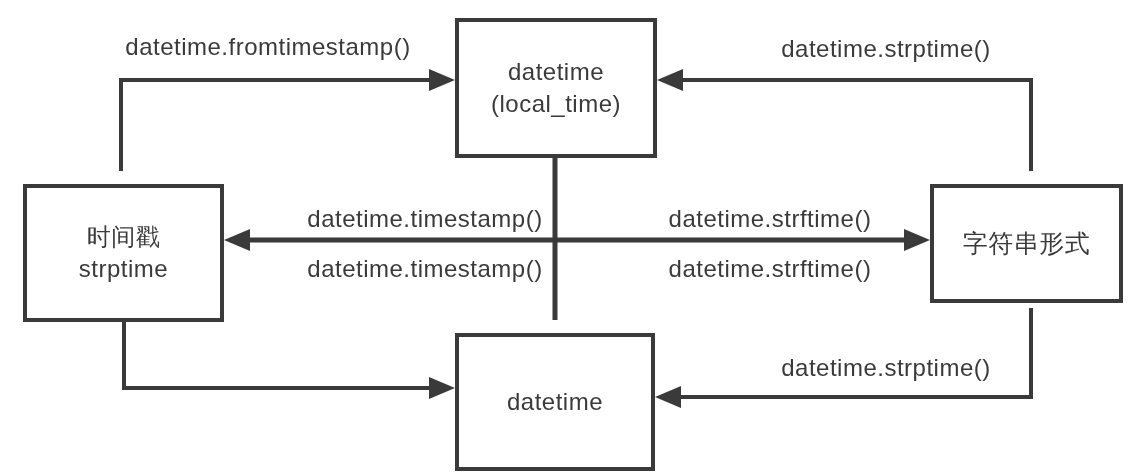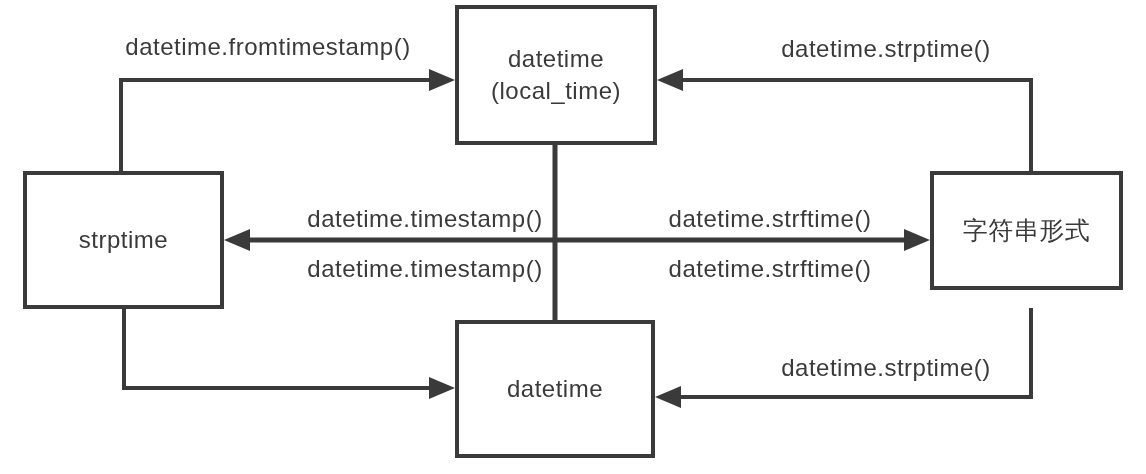--- a/index.html
+++ b/index.html
@@ -23,20 +23,21 @@
     background: #ffffff;
     border: 4px solid #3a3a3a;
     display: flex;
     flex-direction: column;
     align-items: center;
     justify-content: center;
     text-align: center;
     font-size: 24px;
     line-height: 1.35;
     letter-spacing: 0.5px;
+    margin-top: 13px;
   }
   #node-local     { left: 455px; top: 5px;   width: 202px; height: 140px; }
   #node-timestamp { left: 23px;  top: 171px; width: 201px; height: 138px; }
   #node-string    { left: 930px; top: 171px; width: 193px; height: 119px; font-size: 25px; }
   #node-utc       { left: 455px; top: 320px; width: 200px; height: 138px; }
 
   .edge-label {
     position: absolute;
     transform: translate(-50%, -50%);
     white-space: nowrap;
@@ -78,20 +79,21 @@
     <path d="M1031,308 L1031,397 L679,397" fill="none" stroke="#3a3a3a" stroke-width="4"></path>
     <polygon points="655,397 681,386 681,408" fill="#3a3a3a"></polygon>
   </svg>
 
   <div class="node" id="node-local">
     <span>datetime</span>
     <span>(local_time)</span>
   </div>
 
   <div class="node" id="node-timestamp">
+    <span>时间戳</span>
     <span>strptime</span>
   </div>
 
   <div class="node" id="node-string">
     <span>字符串形式</span>
   </div>
 
   <div class="node" id="node-utc">
     <span>datetime</span>
   </div>

